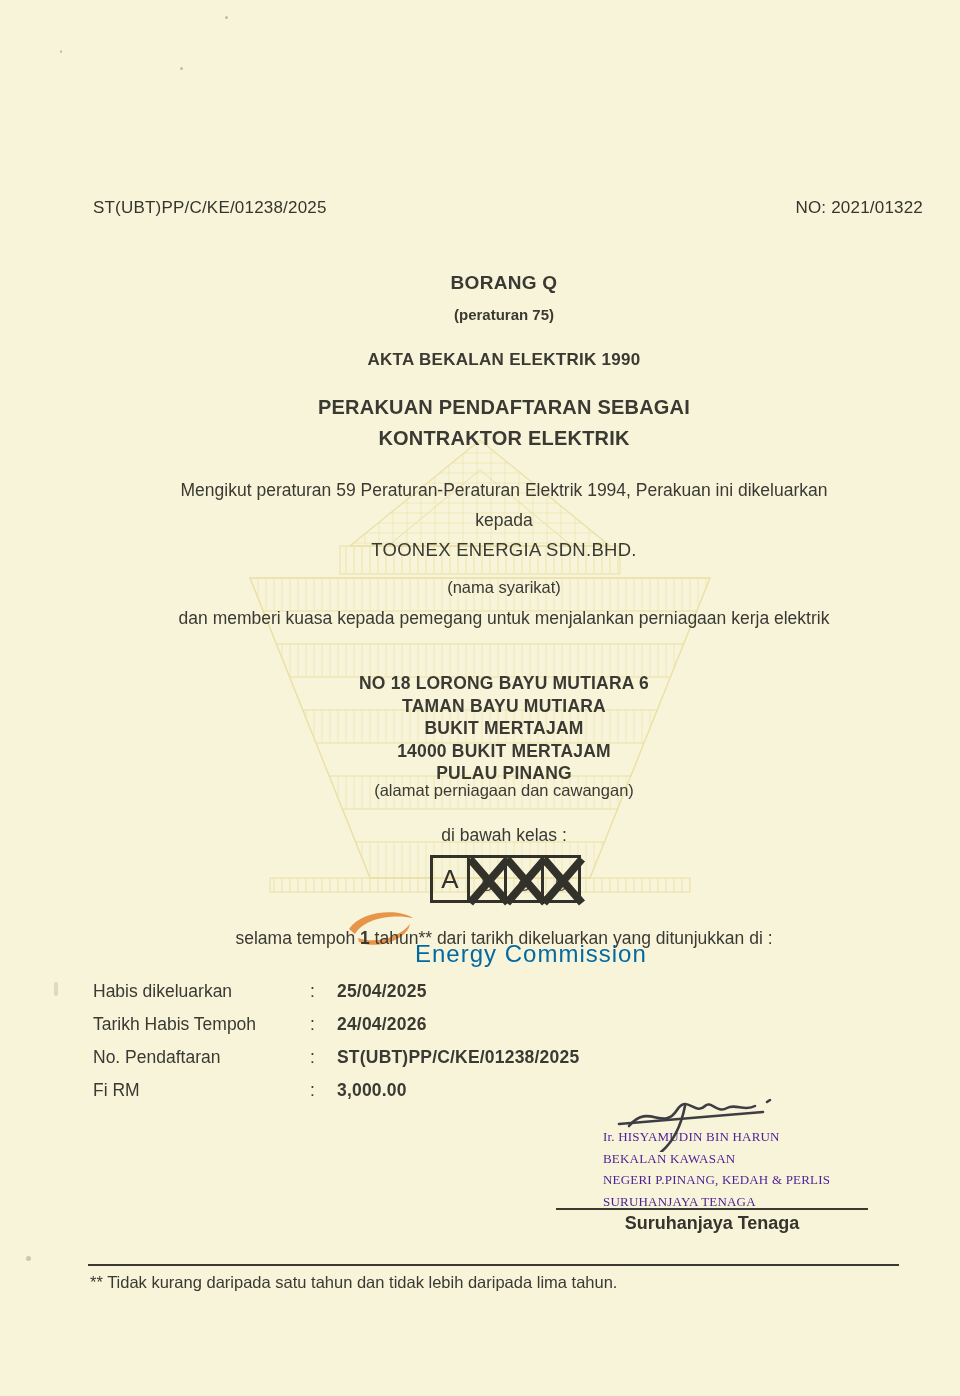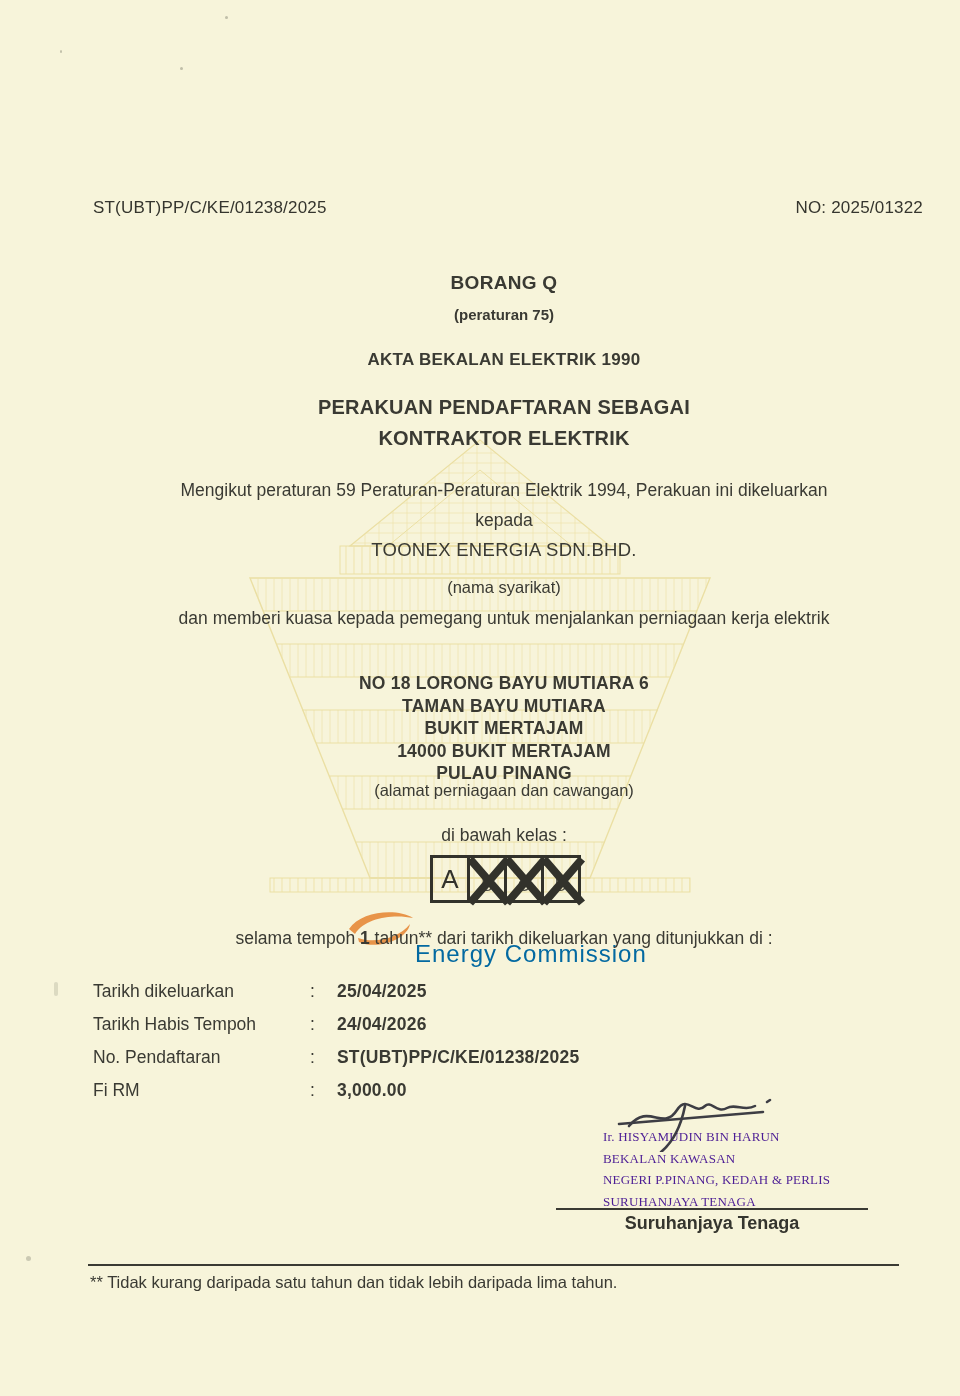--- a/index.html
+++ b/index.html
@@ -112,21 +112,21 @@
     <div class="speck" style="left:225px;top:16px;width:3px;height:3px;"></div>
     <div class="speck" style="left:180px;top:67px;width:3px;height:3px;"></div>
     <div class="speck" style="left:60px;top:50px;width:2px;height:3px;"></div>
     <div class="speck" style="left:54px;top:982px;width:4px;height:14px;border-radius:2px;opacity:.25;"></div>
     <div class="speck" style="left:26px;top:1256px;width:5px;height:5px;opacity:.4;"></div>
   </div>
 
   <div class="layer content">
 
     <div class="ref ref-left">ST(UBT)PP/C/KE/01238/2025</div>
-    <div class="ref ref-right">NO: 2025/01322</div>
+    <div class="ref ref-right">NO: 2021/01322</div>
 
     <div class="cblock form-title">BORANG Q</div>
     <div class="cblock regulation">(peraturan 75)</div>
     <div class="cblock act">AKTA BEKALAN ELEKTRIK 1990</div>
     <div class="cblock cert-title">
       <div>PERAKUAN PENDAFTARAN SEBAGAI</div>
       <div>KONTRAKTOR ELEKTRIK</div>
     </div>
 
     <div class="cblock intro">
@@ -177,21 +177,21 @@
         </div>
       </div>
     </div>
 
     <div class="cblock duration">
       <span>selama tempoh </span><b>1</b><span> tahun** dari tarikh dikeluarkan yang ditunjukkan di :</span>
     </div>
 
     <div class="details">
       <div class="detail-row">
-        <span class="detail-label">Tarikh dikeluarkan</span>
+        <span class="detail-label">Habis dikeluarkan</span>
         <span class="detail-colon">:</span>
         <span class="detail-value">25/04/2025</span>
       </div>
       <div class="detail-row">
         <span class="detail-label">Tarikh Habis Tempoh</span>
         <span class="detail-colon">:</span>
         <span class="detail-value">24/04/2026</span>
       </div>
       <div class="detail-row">
         <span class="detail-label">No. Pendaftaran</span>

